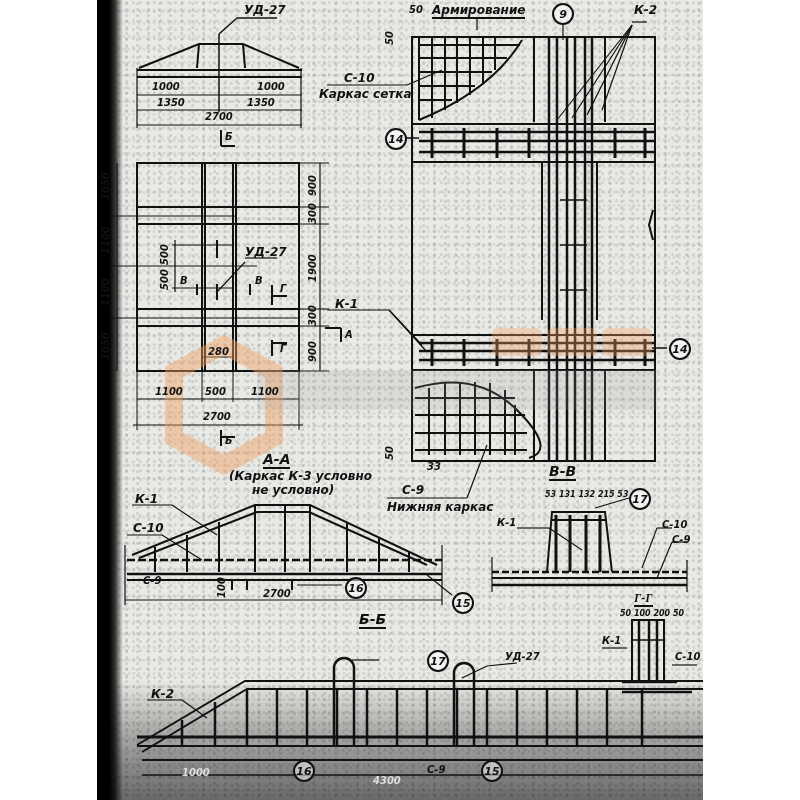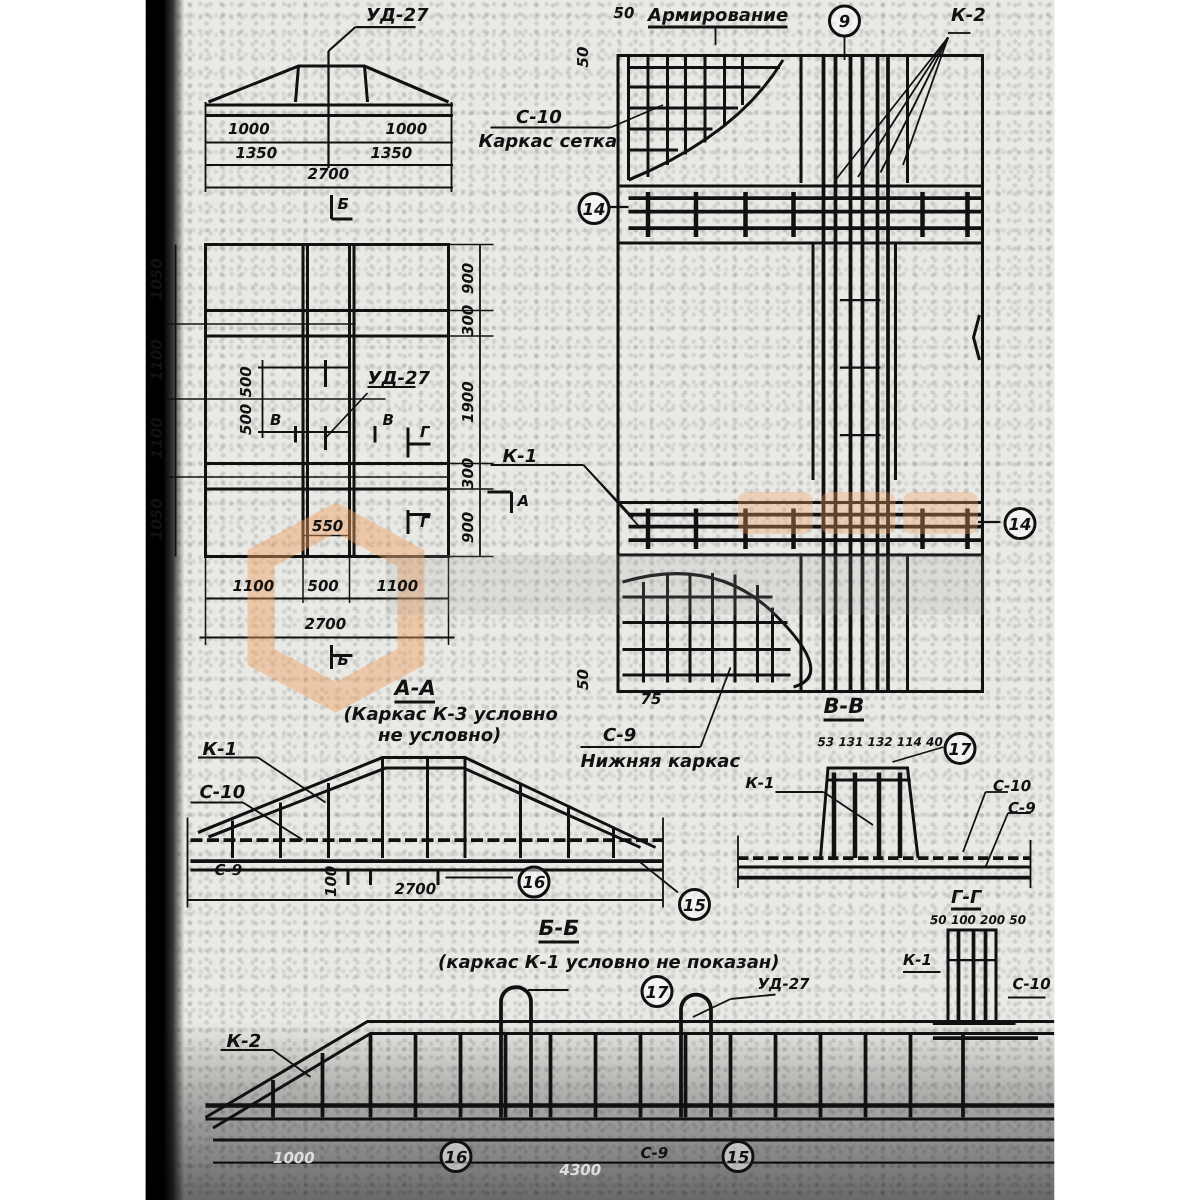--- a/index.html
+++ b/index.html
@@ -330,67 +330,66 @@
   <span class="lbl small vert" style="left:211px;top:326px;">300</span>
   <span class="lbl small vert" style="left:211px;top:362px;">900</span>
   <span class="lbl small vert" style="left:63px;top:265px;">500</span>
   <span class="lbl small vert" style="left:63px;top:290px;">500</span>
   <span class="lbl mid" style="left:148px;top:246px;">УД-27</span>
   <span class="lbl small" style="left:83px;top:276px;">В</span>
   <span class="lbl small" style="left:158px;top:276px;">В</span>
   <span class="lbl small" style="left:183px;top:284px;">Г</span>
   <span class="lbl small" style="left:183px;top:344px;">Г</span>
   <span class="lbl small" style="left:248px;top:330px;">А</span>
-  <span class="lbl small" style="left:111px;top:347px;">550</span>
+  <span class="lbl small" style="left:111px;top:347px;">280</span>
   <span class="lbl small" style="left:58px;top:387px;">1100</span>
   <span class="lbl small" style="left:108px;top:387px;">500</span>
   <span class="lbl small" style="left:154px;top:387px;">1100</span>
   <span class="lbl small" style="left:106px;top:412px;">2700</span>
   <span class="lbl small" style="left:128px;top:436px;">Б</span>
 
   <span class="lbl mid ul" style="left:335px;top:4px;">Армирование</span>
   <span class="lbl small" style="left:312px;top:5px;">50</span>
   <span class="lbl small vert" style="left:288px;top:45px;">50</span>
   <span class="lbl mid" style="left:247px;top:72px;">С-10</span>
   <span class="lbl mid" style="left:222px;top:88px;">Каркас сетка</span>
   <span class="lbl mid" style="left:537px;top:4px;">К-2</span>
   <div class="circ" style="left:455px;top:3px;">9</div>
   <div class="circ" style="left:288px;top:128px;">14</div>
   <div class="circ" style="left:572px;top:338px;">14</div>
   <span class="lbl mid" style="left:238px;top:298px;">К-1</span>
   <span class="lbl small vert" style="left:288px;top:460px;">50</span>
-  <span class="lbl small" style="left:330px;top:462px;">75</span>
+  <span class="lbl small" style="left:330px;top:462px;">33</span>
   <span class="lbl mid" style="left:305px;top:484px;">С-9</span>
   <span class="lbl mid" style="left:290px;top:501px;">Нижняя каркас</span>
 
   <span class="lbl big ul" style="left:166px;top:452px;font-style:italic;">А-А</span>
   <span class="lbl mid" style="left:132px;top:470px;">(Каркас К-3 условно</span>
   <span class="lbl mid" style="left:155px;top:484px;">не условно)</span>
   <span class="lbl mid" style="left:38px;top:493px;">К-1</span>
   <span class="lbl mid" style="left:36px;top:522px;">С-10</span>
   <span class="lbl small" style="left:46px;top:576px;">С-9</span>
   <span class="lbl small vert" style="left:120px;top:598px;">100</span>
   <span class="lbl small" style="left:166px;top:589px;">2700</span>
   <div class="circ" style="left:248px;top:577px;">16</div>
   <div class="circ" style="left:355px;top:592px;">15</div>
 
   <span class="lbl big ul" style="left:452px;top:464px;">В-В</span>
-  <span class="lbl" style="left:448px;top:491px;font-size:8px;">53 131 132 114 40</span>
+  <span class="lbl" style="left:448px;top:491px;font-size:8px;">53 131 132 215 53</span>
   <div class="circ" style="left:532px;top:488px;">17</div>
   <span class="lbl small" style="left:400px;top:518px;">К-1</span>
   <span class="lbl small" style="left:565px;top:520px;">С-10</span>
   <span class="lbl small" style="left:575px;top:535px;">С-9</span>
-  <span class="lbl mid ul" style="left:537px;top:592px;">Г-Г</span>
+  <span class="lbl mid ul" style="left:537px;top:592px;font-family:Liberation Serif, serif;">Г-Г</span>
 
   <span class="lbl" style="left:523px;top:610px;font-size:8px;">50 100 200 50</span>
   <span class="lbl small" style="left:505px;top:636px;">К-1</span>
   <span class="lbl small" style="left:578px;top:652px;">С-10</span>
 
   <span class="lbl big ul" style="left:262px;top:612px;">Б-Б</span>
-  <span class="lbl mid" style="left:195px;top:635px;">(каркас К-1 условно не показан)</span>
   <span class="lbl mid" style="left:54px;top:688px;">К-2</span>
   <span class="lbl small" style="left:408px;top:652px;">УД-27</span>
   <div class="circ" style="left:330px;top:650px;">17</div>
   <div class="circ" style="left:196px;top:760px;">16</div>
   <div class="circ" style="left:384px;top:760px;">15</div>
   <span class="lbl small" style="left:330px;top:765px;">С-9</span>
   <span class="lbl small" style="left:85px;top:768px;color:#ddd;">1000</span>
   <span class="lbl small" style="left:276px;top:776px;color:#ddd;">4300</span>
 </div>
 

